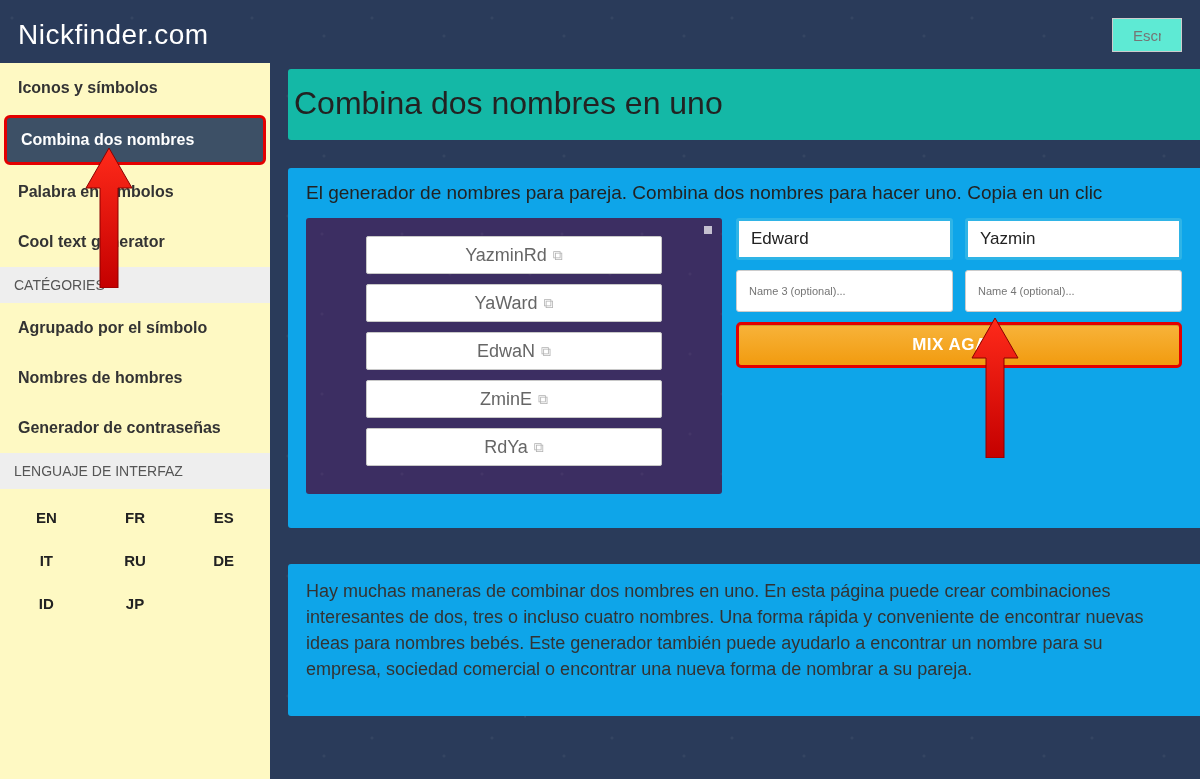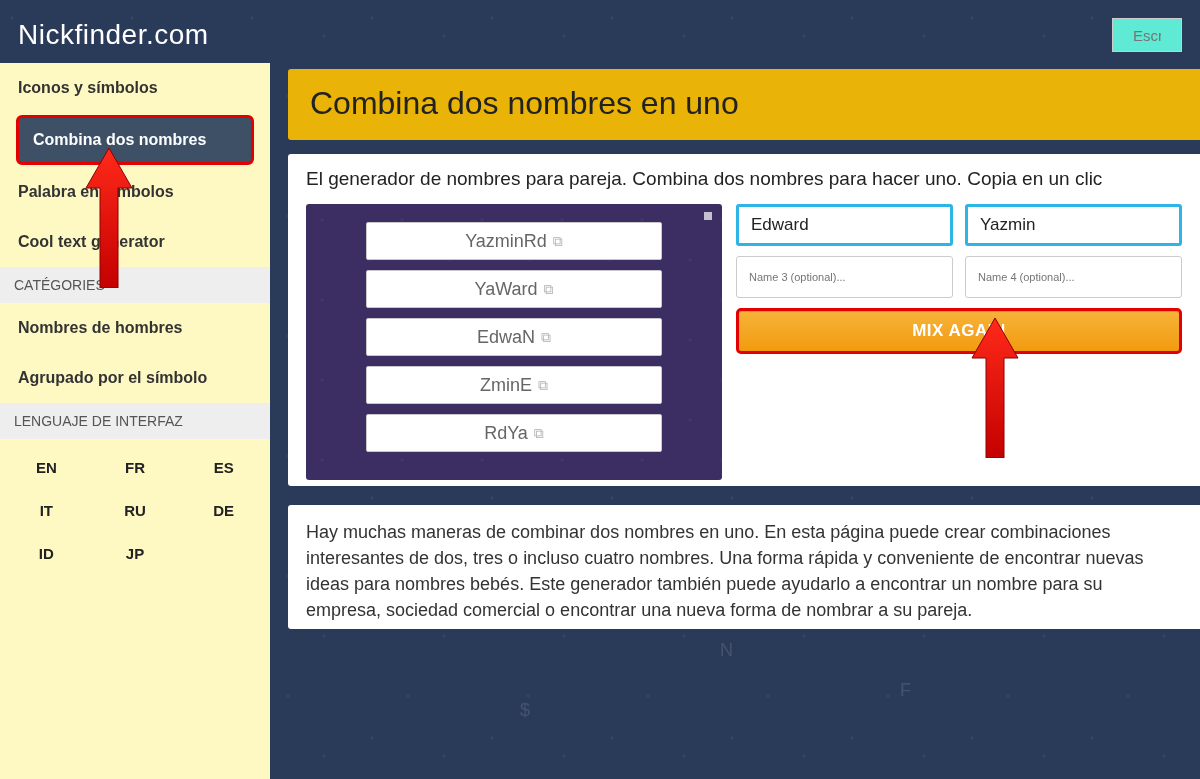--- a/index.html
+++ b/index.html
@@ -55,21 +55,21 @@
     font-size: 16px;
     font-weight: 700;
     color: #333;
     cursor: pointer;
   }
   .nav-item.active {
     background: #3d5066;
     color: #fff;
     border: 3px solid #e30000;
     border-radius: 6px;
-    margin: 2px 16px;
+    margin: 2px 4px;
     padding: 13px 14px;
     position: relative;
   }
   .section-title {
     padding: 10px 14px;
     font-size: 14px;
     color: #555;
     background: #eee;
   }
   .lang-grid {
@@ -81,31 +81,31 @@
   .lang-cell {
     text-align: center;
     font-size: 15px;
     font-weight: 700;
     color: #222;
     padding: 10px 0;
     cursor:pointer;
   }
   .main { flex: 1; padding: 6px 0 0 18px; min-width:0;}
   .page-title {
-    background: #eab308;
+    background: #14b8a6;
     border-radius: 3px 0 0 3px;
-    padding: 16px 22px 18px;
-    margin-bottom: 14px;
+    padding: 16px 6px 18px;
+    margin-bottom: 28px;
   }
   .page-title h1 { font-size: 32px; font-weight: 400; color: #222; }
   .card {
-    background: #ffffff;
+    background: #0ea5e9;
     border-radius: 3px 0 0 3px;
-    padding: 14px 18px 6px;
-    margin-bottom: 19px;
+    padding: 14px 18px 34px;
+    margin-bottom: 36px;
   }
   .subtitle { font-size: 19px; color:#222; margin-bottom: 14px; }
   .mixer-row { display: flex; gap: 14px; }
   .results-panel {
     width: 416px;
     background: #3c2e62;
     border-radius: 3px;
     padding: 18px 60px;
     position: relative;
     background-image:
@@ -184,22 +184,23 @@
 </div>
 
 <div class="layout">
   <aside class="sidebar">
     <div class="nav-item">Iconos y símbolos</div>
     <div class="nav-item active">Combina dos nombres</div>
     <div class="nav-item">Palabra en símbolos</div>
     <div class="nav-item">Cool text generator</div>
 
     <div class="section-title">CATÉGORIES</div>
+    <div class="nav-item">Agrupado por el símbolo</div>
     <div class="nav-item">Nombres de hombres</div>
-    <div class="nav-item">Agrupado por el símbolo</div>
+    <div class="nav-item">Generador de contraseñas</div>
 
     <div class="section-title">LENGUAJE DE INTERFAZ</div>
     <div class="lang-grid">
       <div class="lang-cell">EN</div>
       <div class="lang-cell">FR</div>
       <div class="lang-cell">ES</div>
       <div class="lang-cell">IT</div>
       <div class="lang-cell">RU</div>
       <div class="lang-cell">DE</div>
       <div class="lang-cell">ID</div>

